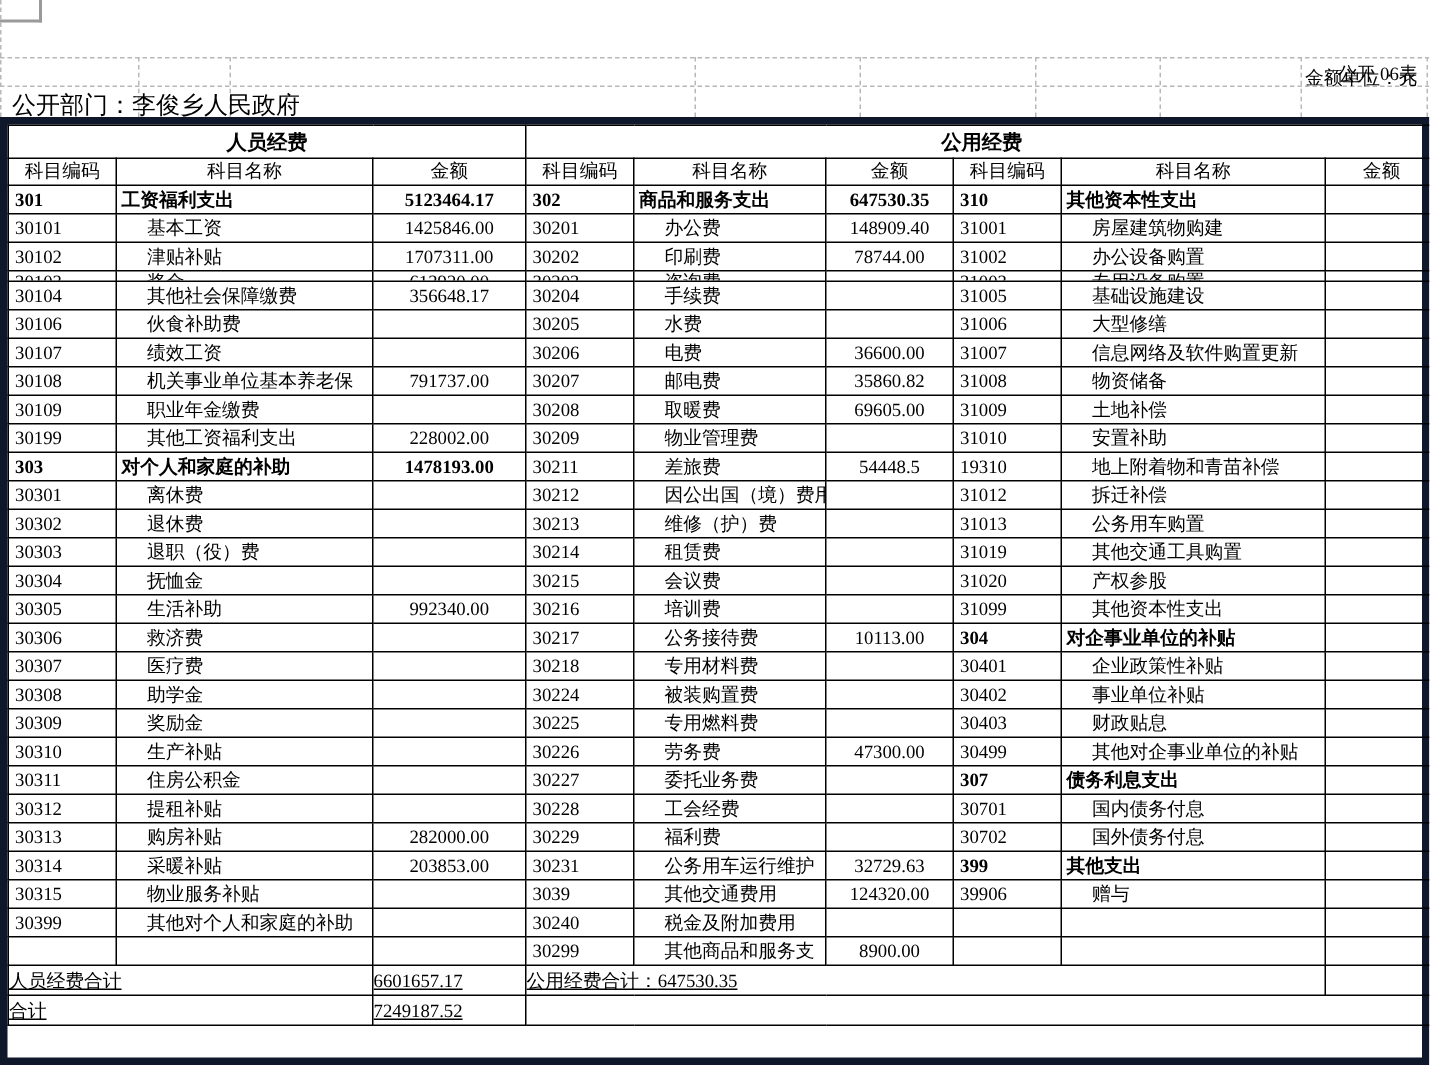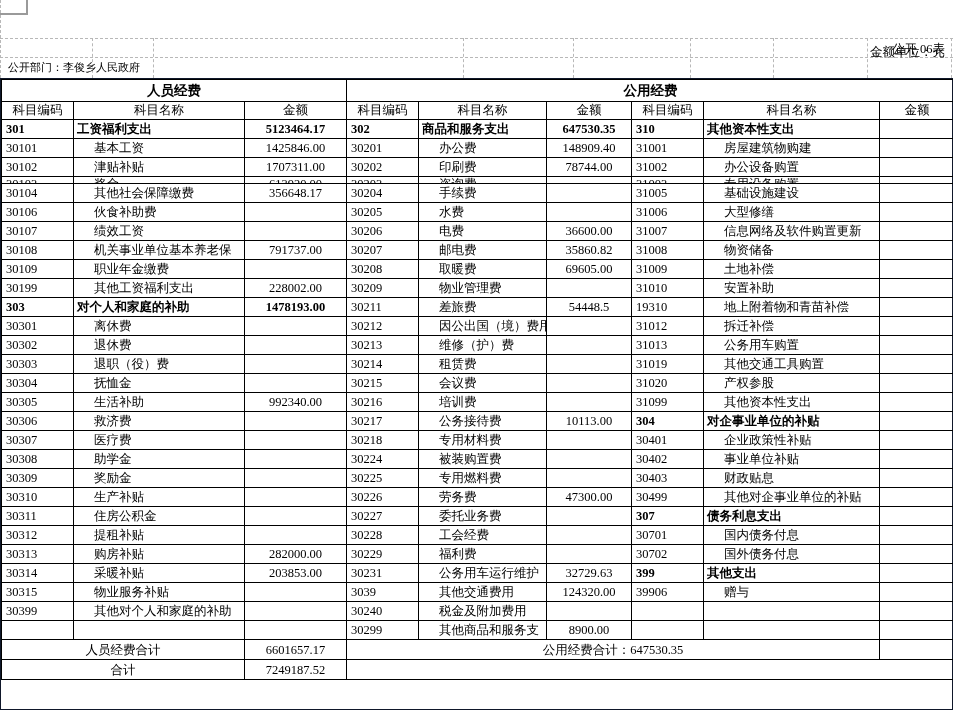--- a/index.html
+++ b/index.html
@@ -9,46 +9,46 @@
   }
   
   .corner-box { position:absolute; top:0; left:0; width:26px; height:13px;
     border-right:2px solid #9a9a9a; border-bottom:2px solid #9a9a9a; }
   .gl-h { position:absolute; left:0; width:953px; height:0; border-top:1px dashed #b8b8b8; }
   .gl-v { position:absolute; width:0; border-left:1px dashed #b8b8b8; }
 
   .title { position:absolute; top:5px; left:0; width:100%; text-align:center;
     font-size:24px; font-weight:bold; }
   .form-no { position:absolute; top:41px; right:8px; font-size:12.5px; }
-  .dept { position:absolute; top:60px; left:8px; font-size:11px; }
+  .dept { position:absolute; top:60px; left:8px; font-size:16px; }
   .unit { position:absolute; top:44px; right:8px; font-size:12.5px; }
 
   .frame { position:absolute; top:78px; left:0; width:953px; height:632px;
-    border:1px solid #0f172a; box-sizing:border-box; }
+    border:5px solid #0f172a; box-sizing:border-box; }
 
   table.budget { border-collapse:collapse; table-layout:fixed; width:951px; }
   table.budget th, table.budget td {
     border:1px solid #000; padding:0; overflow:hidden; white-space:nowrap;
     font-size:12.5px; font-weight:normal;
   }
   tr.group-row th { height:21px; font-weight:bold; font-size:13.5px; text-align:center; }
   tr.cols-row th { height:17px; text-align:center; }
   tbody tr { height:19px; }
   tbody tr.short-row { height:7px; }
   tbody td { vertical-align:top; }
   .cw { height:18px; line-height:18px; }
   tbody tr.short-row .cw { height:6px; line-height:14px; }
   td.code { text-align:left; }
   td.code .cw { padding-left:4px; }
   td.name { text-align:left; }
   td.name .cw { padding-left:3px; }
   td.name.child .cw { padding-left:20px; }
   td.amt { text-align:center; }
   td.cat, td.cat .cw { font-weight:bold; }
-  tr.total-row td { height:19px; text-align:center; vertical-align:middle; }
+  tr.total-row td { height:19px; vertical-align:middle;text-decoration:underline; }
   tr.total-row .cw { height:18px; line-height:18px; }
   .note { font-size:12.5px; padding:9px 0 0 8px; }
 </style>
 </head>
 <body>
 
 <div class="page">
 
   <div class="corner-box"></div>
   <div class="gl-v" style="left:0;top:0;height:78px;"></div>

